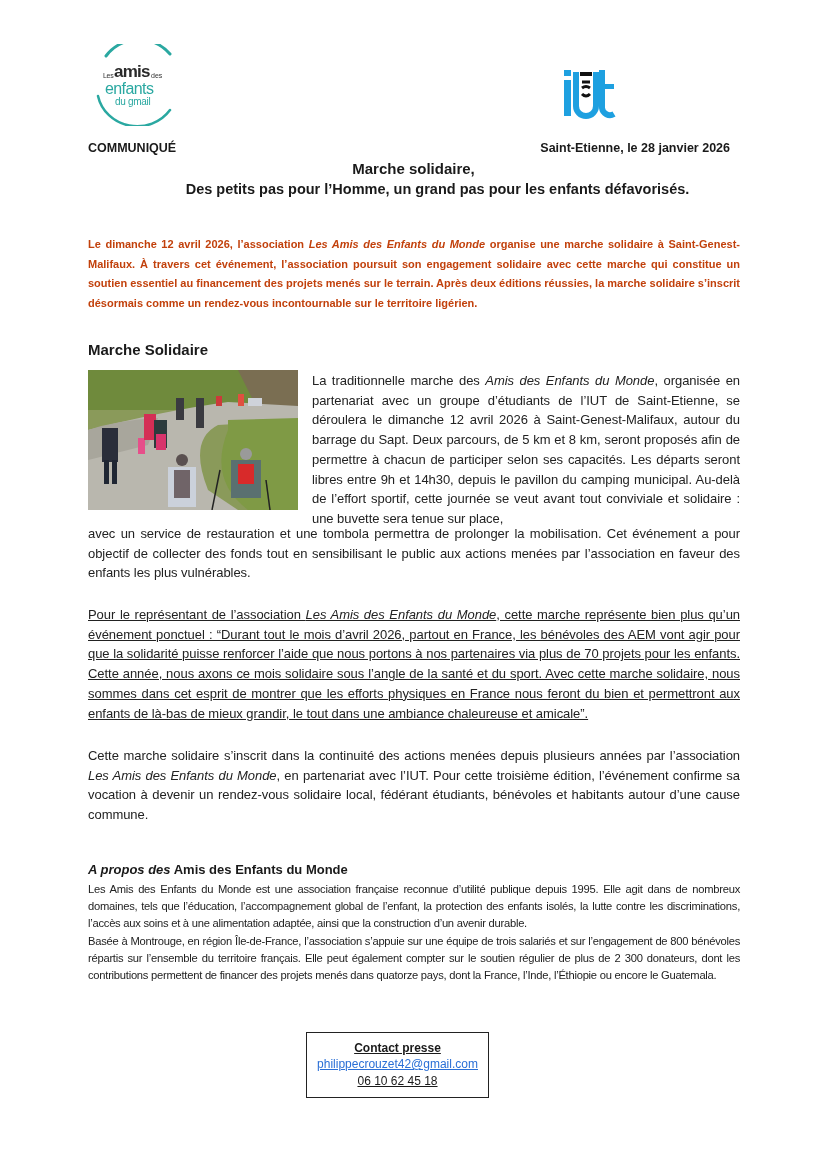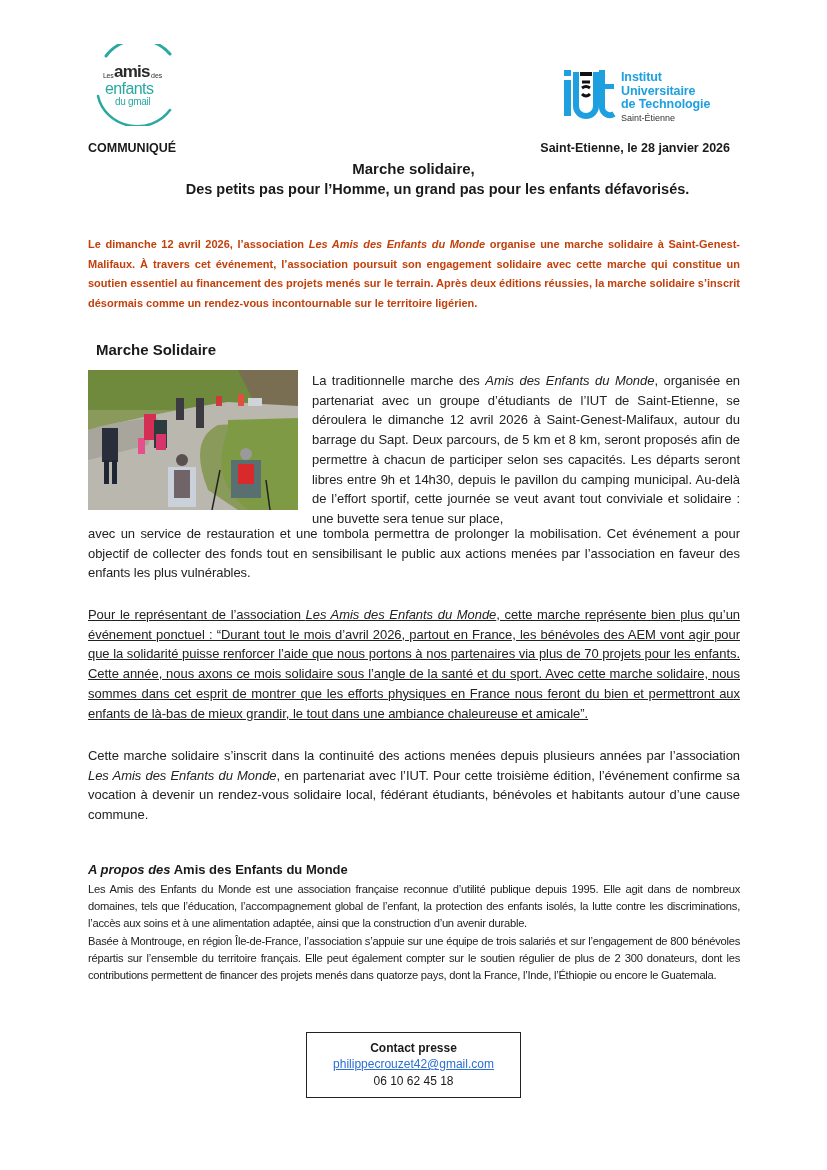--- a/index.html
+++ b/index.html
@@ -23,36 +23,36 @@
     .header-row { position: absolute; left: 88px; top: 141px; width: 642px; font-size: 12.5px; font-weight: bold; }
     .communique { position: absolute; left: 0; top: 0; }
     .date-line { position: absolute; right: 0; top: 0; }
 
     .title-1 { position: absolute; left: 0; width: 827px; top: 160px; text-align: center; font-size: 15px; font-weight: bold; }
     .title-2 { position: absolute; left: 0; width: 827px; top: 181px; text-align: center; font-size: 14.5px; font-weight: bold; padding-left: 48px; }
 
     .intro { position: absolute; left: 88px; top: 235px; width: 652px; font-size: 11px; font-weight: bold; line-height: 19.7px; text-align: justify; color: #c2410c; }
     .intro em { font-style: italic; }
 
-    .section-title { position: absolute; left: 88px; top: 341px; font-size: 15px; font-weight: bold; margin-left: 8px; }
+    .section-title { position: absolute; left: 88px; top: 341px; font-size: 15px; font-weight: bold; }
 
     .photo { position: absolute; left: 88px; top: 370px; width: 210px; height: 140px; overflow: hidden; }
 
     .text-block { font-size: 13px; line-height: 19.7px; text-align: justify; color: #222; letter-spacing: -0.05px; }
     .wrap-text { position: absolute; left: 312px; top: 371px; width: 428px; }
     .wrap-continue { position: absolute; left: 88px; top: 524px; width: 652px; }
     .para2 { position: absolute; left: 88px; top: 605px; width: 652px; text-decoration: underline; }
     .para3 { position: absolute; left: 88px; top: 746px; width: 652px; }
     em { font-style: italic; }
 
     .about-title { position: absolute; left: 88px; top: 862px; font-size: 13px; font-weight: bold; }
     .about-title em { font-style: italic; }
     .about-text { position: absolute; left: 88px; top: 881px; width: 652px; font-size: 11.2px; line-height: 17.2px; text-align: justify; color: #222; letter-spacing: -0.25px; }
 
-    .contact-box { position: absolute; left: 306px; top: 1032px; width: 215px; height: 66px; border: 1px solid #222; text-align: center; }
+    .contact-box { position: absolute; left: 306px; top: 1032px; width: 183px; height: 66px; border: 1px solid #222; text-align: center; text-decoration: underline; }
     .contact-title { display: block; font-size: 12px; font-weight: bold; margin-top: 7px; line-height: 16px; }
     .contact-email { display: block; font-size: 12px; color: #2a6fd6; line-height: 17px; }
     .contact-phone { display: block; font-size: 12px; line-height: 16px; }
   </style>
 </head>
 <body>
 
 <div class="logo-aem">
   <svg width="96" height="82" viewBox="0 0 96 82">
     <path d="M18 12 A40 38 0 0 1 82 10" fill="none" stroke="#2aa8a1" stroke-width="3" stroke-linecap="round"></path>
@@ -68,26 +68,20 @@
 <div class="logo-iut">
   <svg class="iut-mark" width="56" height="52" viewBox="0 0 56 52">
     <rect x="2" y="0" width="7" height="6" fill="#1ea0e0"></rect>
     <rect x="2" y="10" width="7" height="36" fill="#1ea0e0"></rect>
     <path d="M14 2 L14 36 A10 10 0 0 0 34 36 L34 2" fill="none" stroke="#1ea0e0" stroke-width="6"></path>
     <rect x="18" y="2" width="12" height="4" fill="#111"></rect>
     <path d="M20 12 L28 12 M20 18 Q24 15 28 18 M20 24 Q24 28 28 24" fill="none" stroke="#111" stroke-width="3"></path>
     <path d="M40 0 L40 38 A8 8 0 0 0 52 44" fill="none" stroke="#1ea0e0" stroke-width="6"></path>
     <rect x="36" y="14" width="16" height="5" fill="#1ea0e0"></rect>
   </svg>
-  <div class="iut-text">
-    <span class="iut-line">Institut</span>
-    <span class="iut-line">Universitaire</span>
-    <span class="iut-line">de Technologie</span>
-    <span class="iut-city">Saint-Étienne</span>
-  </div>
 </div>
 
 <div class="header-row">
   <span class="communique">COMMUNIQUÉ</span>
   <span class="date-line">Saint-Etienne, le 28 janvier 2026</span>
 </div>
 
 <div class="title-1">Marche solidaire,</div>
 <div class="title-2">Des petits pas pour l’Homme, un grand pas pour les enfants défavorisés.</div>
 

